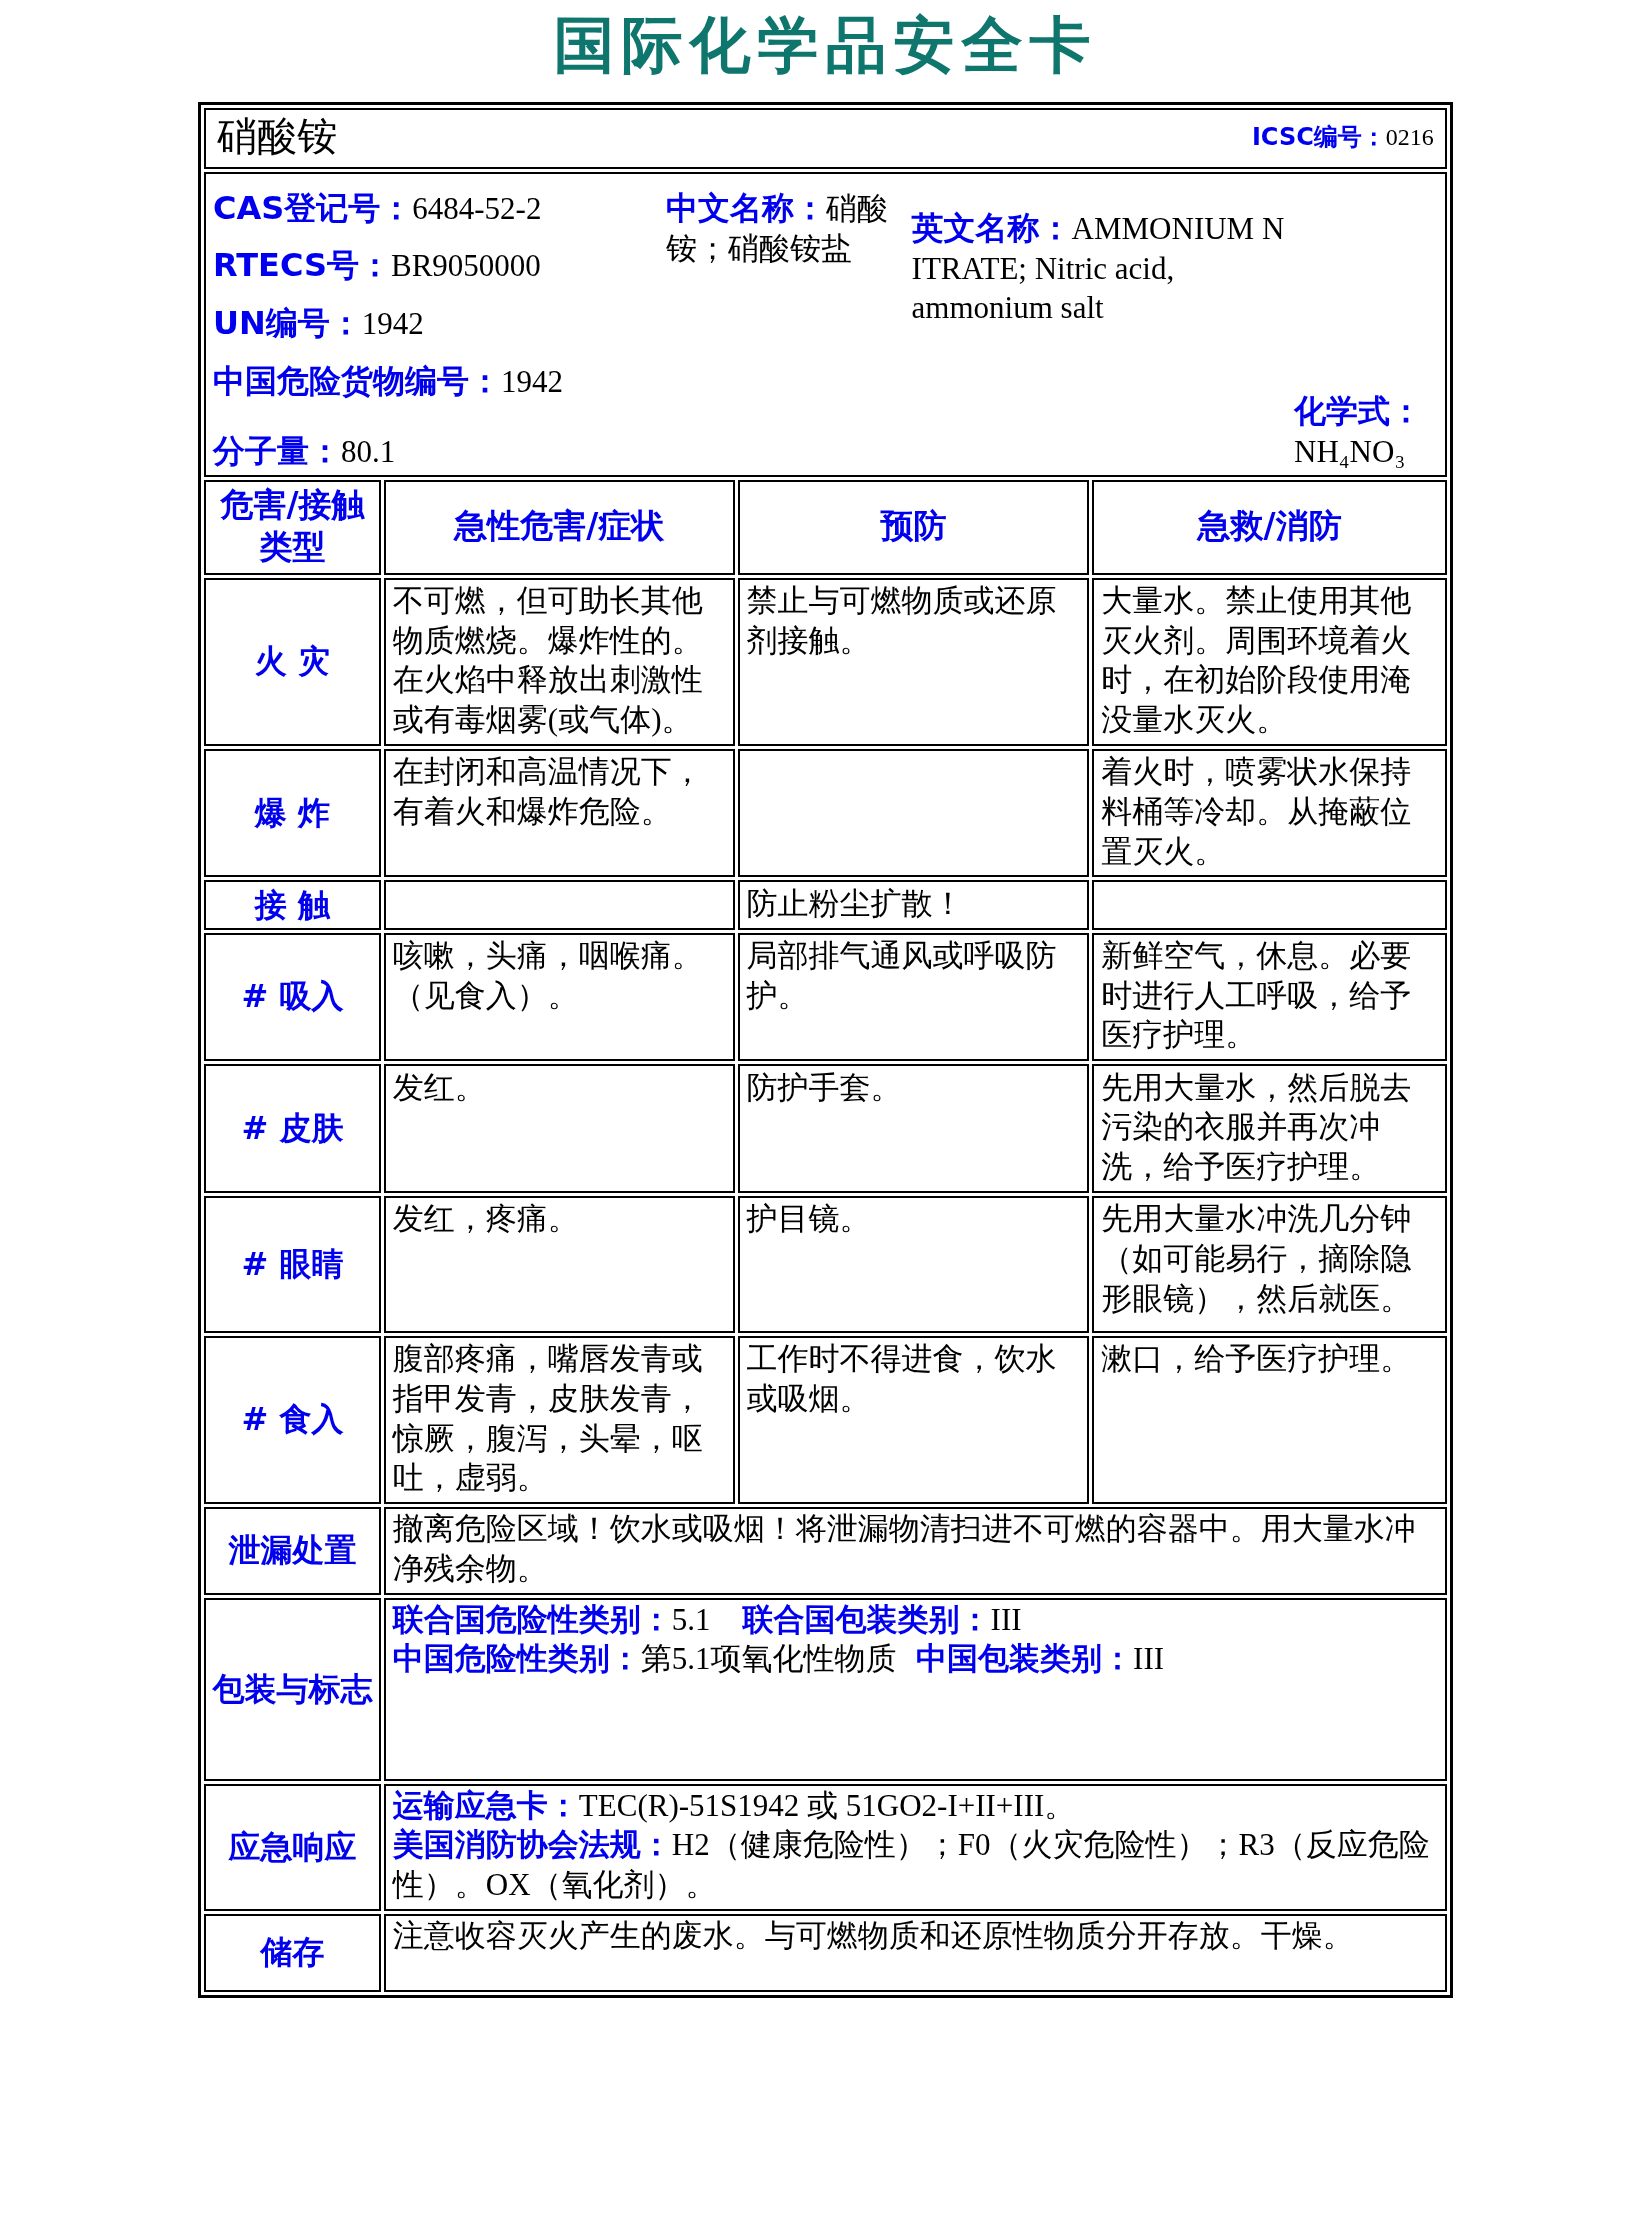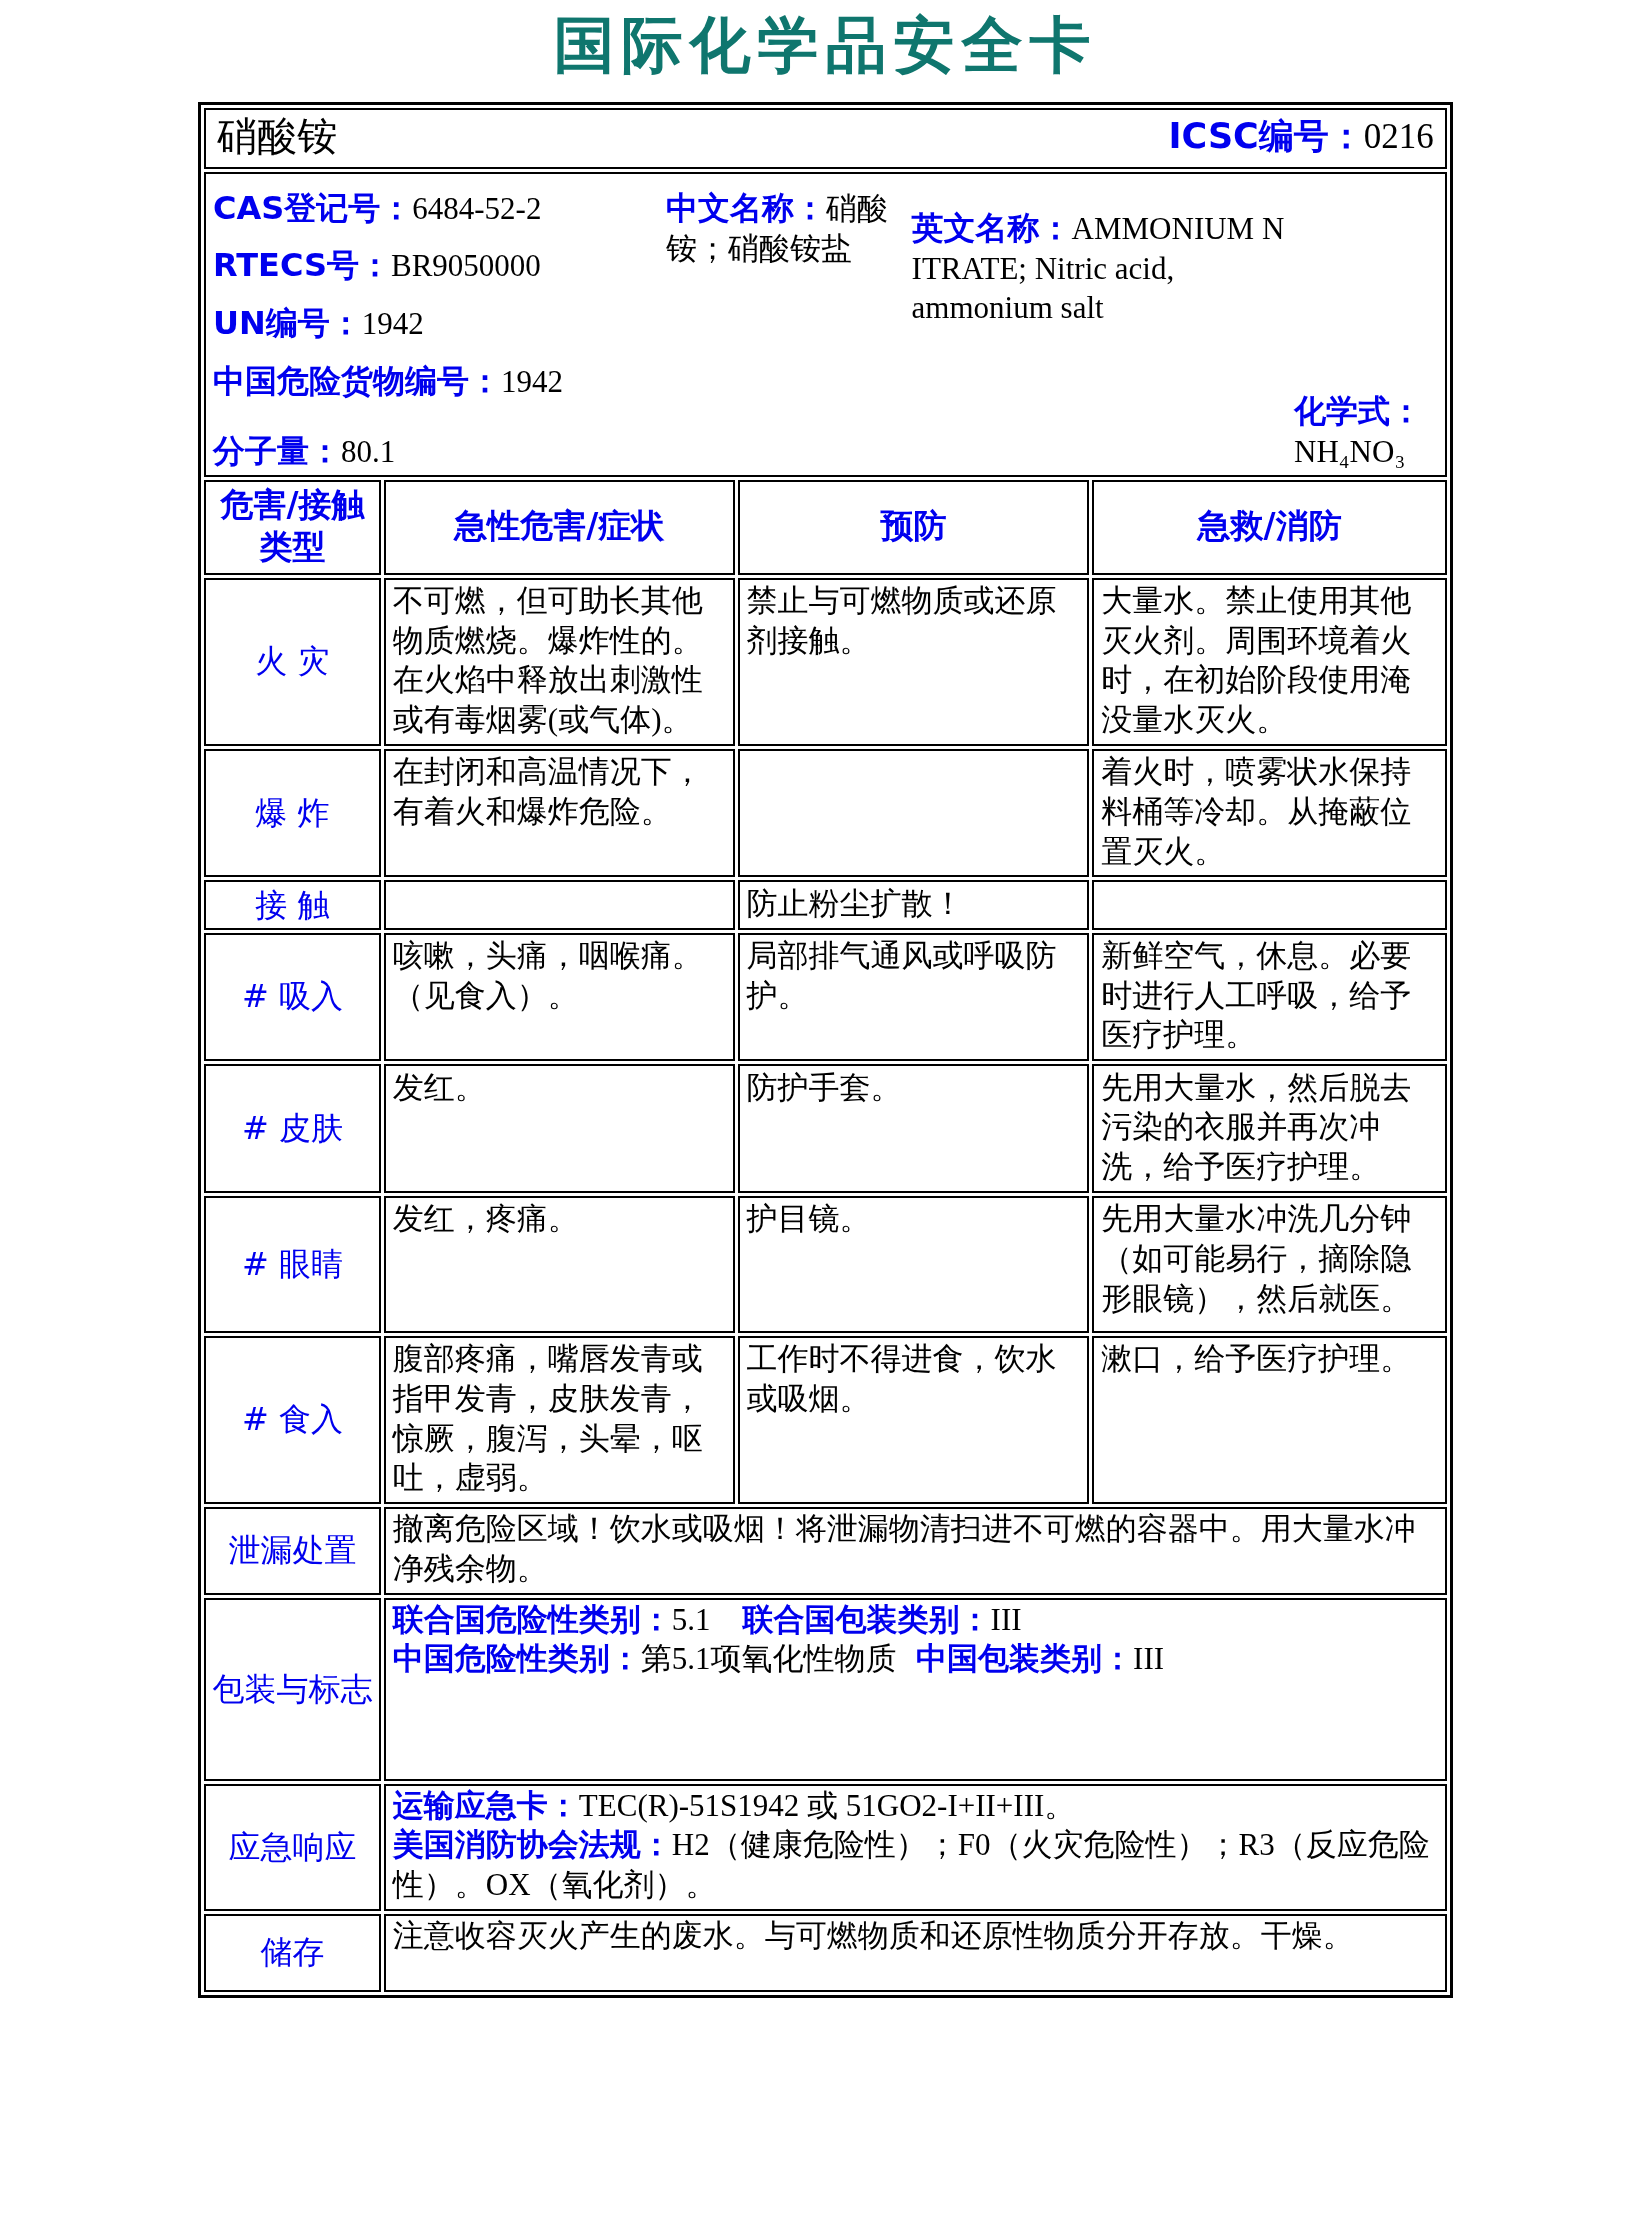--- a/index.html
+++ b/index.html
@@ -7,30 +7,30 @@
         font-family:"Liberation Serif","DejaVu Serif",serif;color:#000;}
   .doc-title{padding-top:11px;text-align:center;color:#0f766e;font-weight:bold;
              font-size:61px;letter-spacing:7px;line-height:1.1;
              font-family:"DejaVu Serif","Liberation Serif",serif;}
   table.card{margin:24px auto 0 auto;width:1255px;table-layout:fixed;background:#fff;
              border:3.5px solid #000;border-collapse:separate;border-spacing:3.5px;}
   td{border:2.1px solid #000;box-sizing:border-box;vertical-align:top;
      padding:1.4px 7px 4.2px 7px;font-size:31px;line-height:1.28;color:#000;
      font-family:"Liberation Serif","DejaVu Serif",serif;word-break:break-all;}
   .blue{color:#0000ee;font-weight:bold;font-family:"DejaVu Sans","Liberation Sans",sans-serif;}
-  td.lbl{vertical-align:middle;text-align:center;color:#0000ee;font-weight:normal;
+  td.lbl{vertical-align:middle;text-align:center;color:#0000ee;font-weight:bold;
          font-size:32px;font-family:"DejaVu Sans","Liberation Sans",sans-serif;
          white-space:pre-line;word-break:keep-all;padding:1.4px 2.8px;}
   td.hd{vertical-align:middle;text-align:center;color:#0000ee;font-weight:bold;
         font-size:33px;font-family:"DejaVu Sans","Liberation Sans",sans-serif;
         white-space:pre-line;word-break:keep-all;}
   td.name-cell{vertical-align:middle;}
   .name-flex{display:flex;justify-content:space-between;align-items:center;padding:0 4.2px;}
   .name-flex .substance{font-size:40px;}
-  .icsc{font-size:35px;white-space:nowrap;}
+  .icsc{font-size:24px;white-space:nowrap;}
   .icsc .val{color:#000;font-weight:normal;font-family:"Liberation Serif","DejaVu Serif",serif;}
   td.ident{height:282px;}
   .id-wrap{display:flex;height:100%;padding-top:12.5px;}
   .id-left{width:453px;display:flex;flex-direction:column;flex:none;}
   .id-right{flex:1;display:flex;flex-direction:row;}
   .id-line{margin-bottom:16.7px;font-size:31px;}
   .id-line .blue{font-size:32px;}
   .mt-auto{margin-top:auto;margin-bottom:12px;}
   .en-val{white-space:pre-line;}
   .gap-md{display:inline-block;width:32px;}

